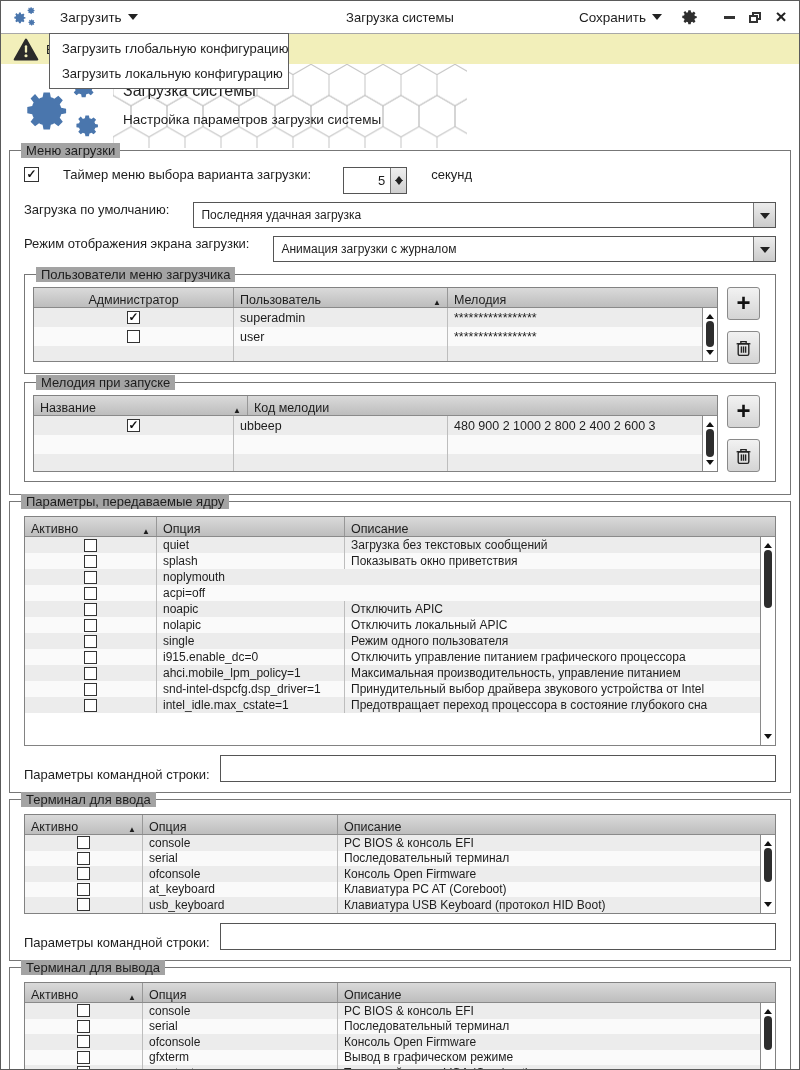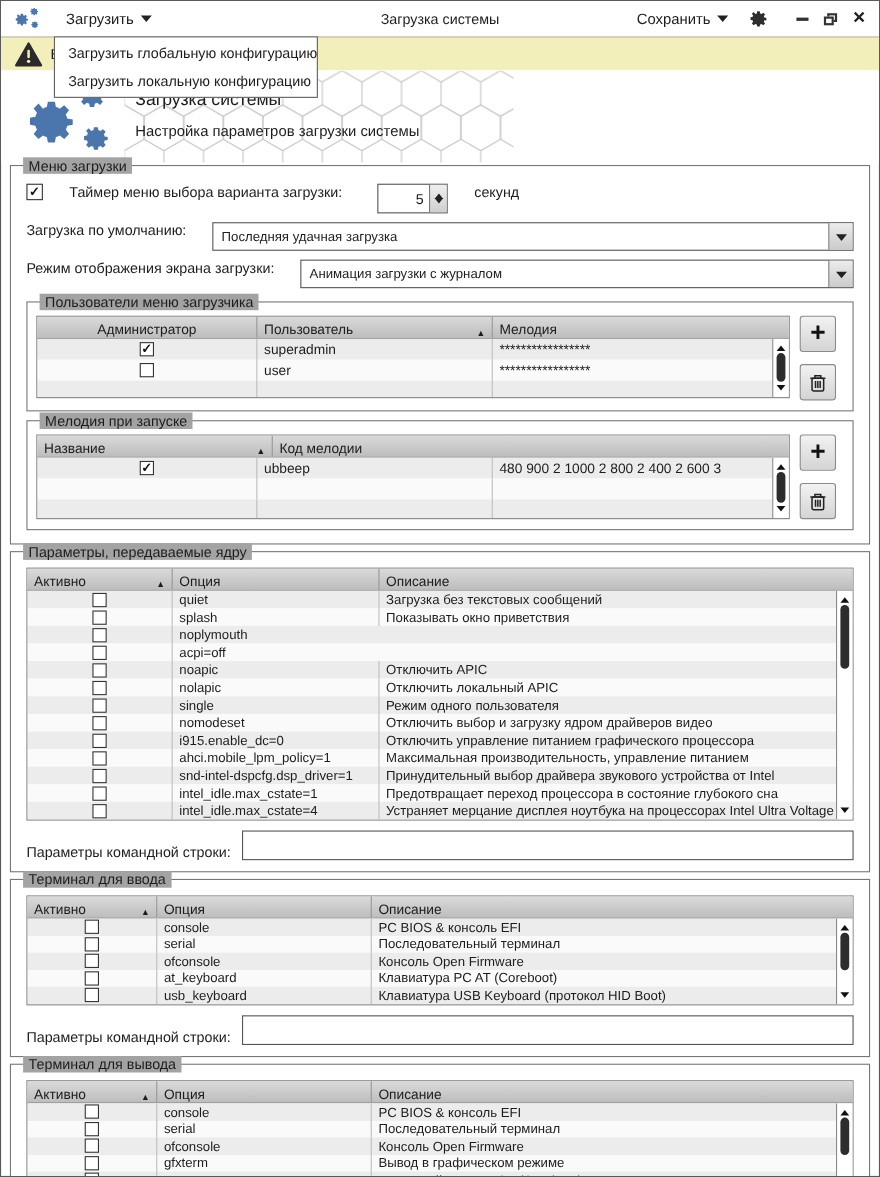--- a/index.html
+++ b/index.html
@@ -403,27 +403,20 @@
             <div class="td c1 ccenter">
               <span class="cb"></span>
             </div>
             <div class="td c2">single</div>
             <div class="td">Режим одного пользователя</div>
           </div>
         <div class="tr">
             <div class="td c1 ccenter">
               <span class="cb"></span>
             </div>
-            <div class="td c2">nomodeset</div>
-            <div class="td">Отключить выбор и загрузку ядром драйверов видео</div>
-          </div>
-        <div class="tr">
-            <div class="td c1 ccenter">
-              <span class="cb"></span>
-            </div>
             <div class="td c2">i915.enable_dc=0</div>
             <div class="td">Отключить управление питанием графического процессора</div>
           </div>
         <div class="tr">
             <div class="td c1 ccenter">
               <span class="cb"></span>
             </div>
             <div class="td c2">ahci.mobile_lpm_policy=1</div>
             <div class="td">Максимальная производительность, управление питанием</div>
           </div>
@@ -433,27 +426,20 @@
             </div>
             <div class="td c2">snd-intel-dspcfg.dsp_driver=1</div>
             <div class="td">Принудительный выбор драйвера звукового устройства от Intel</div>
           </div>
         <div class="tr">
             <div class="td c1 ccenter">
               <span class="cb"></span>
             </div>
             <div class="td c2">intel_idle.max_cstate=1</div>
             <div class="td">Предотвращает переход процессора в состояние глубокого сна</div>
-          </div>
-        <div class="tr">
-            <div class="td c1 ccenter">
-              <span class="cb"></span>
-            </div>
-            <div class="td c2">intel_idle.max_cstate=4</div>
-            <div class="td">Устраняет мерцание дисплея ноутбука на процессорах Intel Ultra Voltage</div>
           </div>
         <div class="vscroll">
           <span class="sar-up"></span>
           <span class="sthumb" style="height:58px"></span>
           <span class="sspace"></span>
           <span class="sar-dn"></span>
         </div>
       </div>
     </div>
     <div class="cmdrow">

